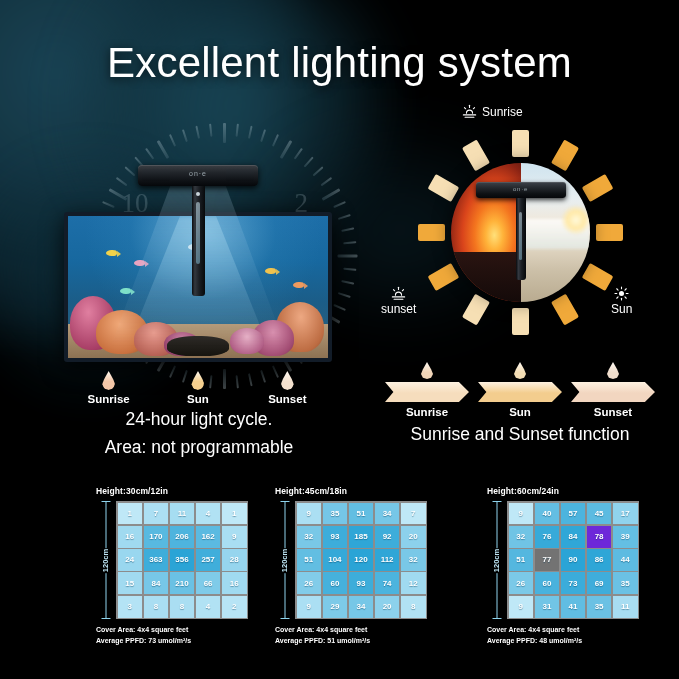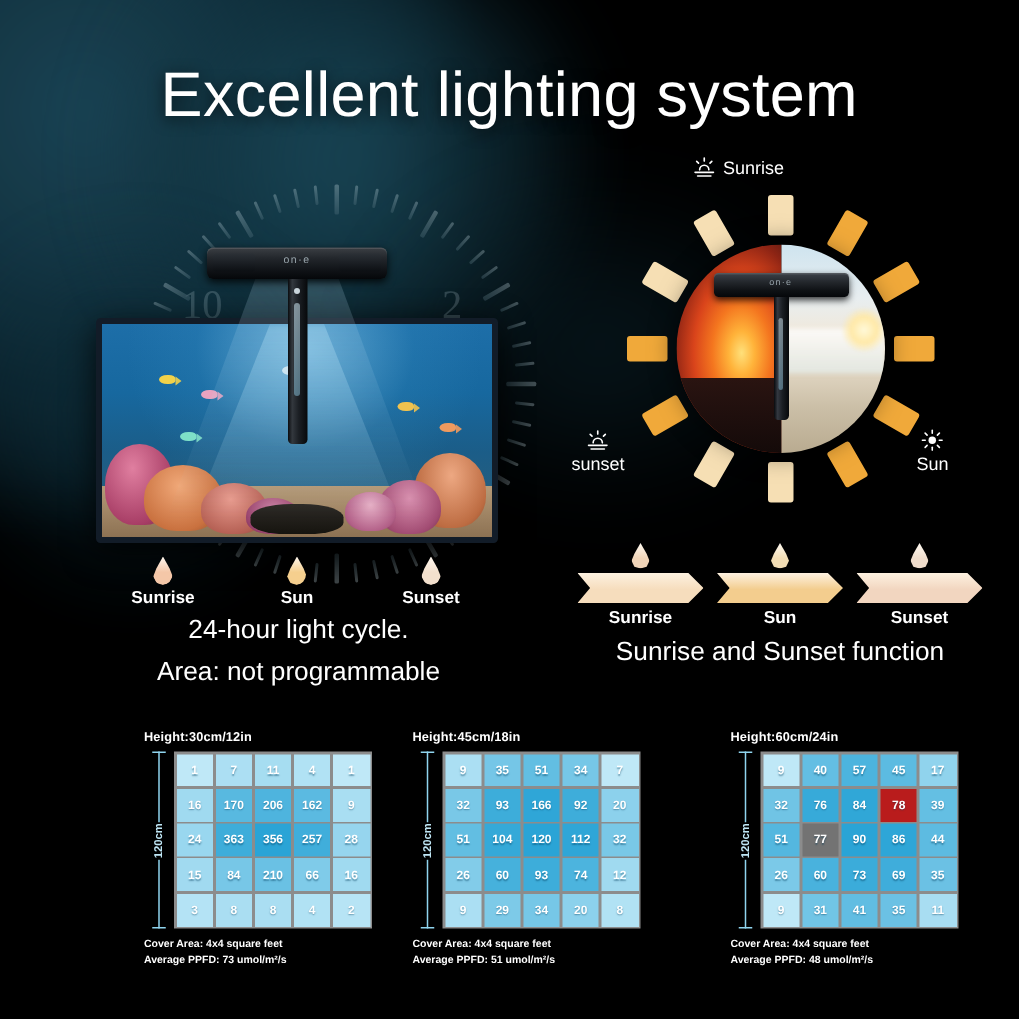--- a/index.html
+++ b/index.html
@@ -567,21 +567,21 @@
       <div class="dim-text">120cm</div>
     </div>
     <div class="grid" id="grid1">
         <div class="cell" style="background: rgb(171, 223, 243);">9</div>
         <div class="cell" style="background: rgb(117, 198, 231);">35</div>
         <div class="cell" style="background: rgb(98, 190, 226);">51</div>
         <div class="cell" style="background: rgb(118, 199, 231);">34</div>
         <div class="cell" style="background: rgb(191, 232, 247);">7</div>
         <div class="cell" style="background: rgb(121, 200, 231);">32</div>
         <div class="cell" style="background: rgb(61, 173, 218);">93</div>
-        <div class="cell" style="background: rgb(47, 166, 215);">166</div>
+        <div class="cell" style="background: rgb(47, 166, 215);">185</div>
         <div class="cell" style="background: rgb(62, 173, 218);">92</div>
         <div class="cell" style="background: rgb(140, 209, 236);">20</div>
         <div class="cell" style="background: rgb(98, 190, 226);">51</div>
         <div class="cell" style="background: rgb(53, 169, 216);">104</div>
         <div class="cell" style="background: rgb(42, 164, 214);">120</div>
         <div class="cell" style="background: rgb(47, 166, 215);">112</div>
         <div class="cell" style="background: rgb(121, 200, 231);">32</div>
         <div class="cell" style="background: rgb(130, 204, 233);">26</div>
         <div class="cell" style="background: rgb(70, 177, 220);">60</div>
         <div class="cell" style="background: rgb(61, 173, 218);">93</div>
@@ -609,21 +609,21 @@
     </div>
     <div class="grid" id="grid2">
         <div class="cell" style="background: rgb(191, 232, 247);">9</div>
         <div class="cell" style="background: rgb(99, 190, 227);">40</div>
         <div class="cell" style="background: rgb(76, 180, 222);">57</div>
         <div class="cell" style="background: rgb(92, 187, 225);">45</div>
         <div class="cell" style="background: rgb(144, 211, 237);">17</div>
         <div class="cell" style="background: rgb(112, 196, 229);">32</div>
         <div class="cell" style="background: rgb(55, 170, 217);">76</div>
         <div class="cell" style="background: rgb(48, 167, 215);">84</div>
-        <div class="cell" style="background: #b91c1c;">78</div>
+        <div class="cell" style="background: #6d28d9;">78</div>
         <div class="cell" style="background: rgb(100, 191, 227);">39</div>
         <div class="cell" style="background: rgb(84, 183, 223);">51</div>
         <div class="cell" style="background: #737373;">77</div>
         <div class="cell" style="background: rgb(42, 164, 214);">90</div>
         <div class="cell" style="background: rgb(46, 166, 215);">86</div>
         <div class="cell" style="background: rgb(93, 187, 225);">44</div>
         <div class="cell" style="background: rgb(123, 201, 232);">26</div>
         <div class="cell" style="background: rgb(73, 178, 221);">60</div>
         <div class="cell" style="background: rgb(59, 172, 218);">73</div>
         <div class="cell" style="background: rgb(63, 173, 219);">69</div>

